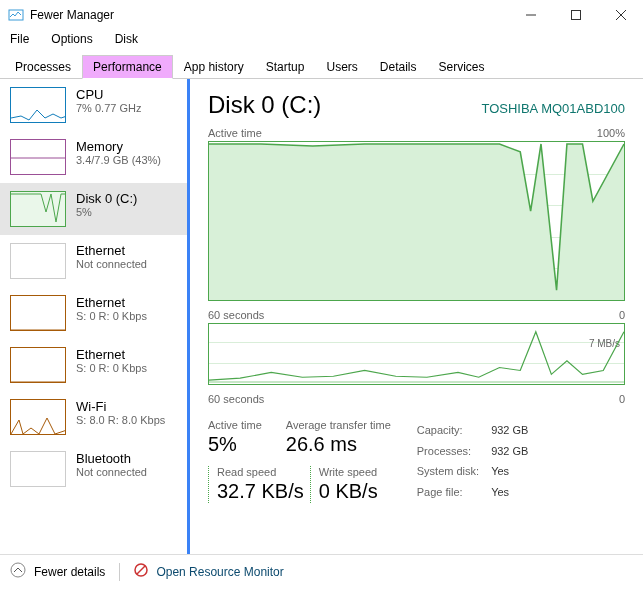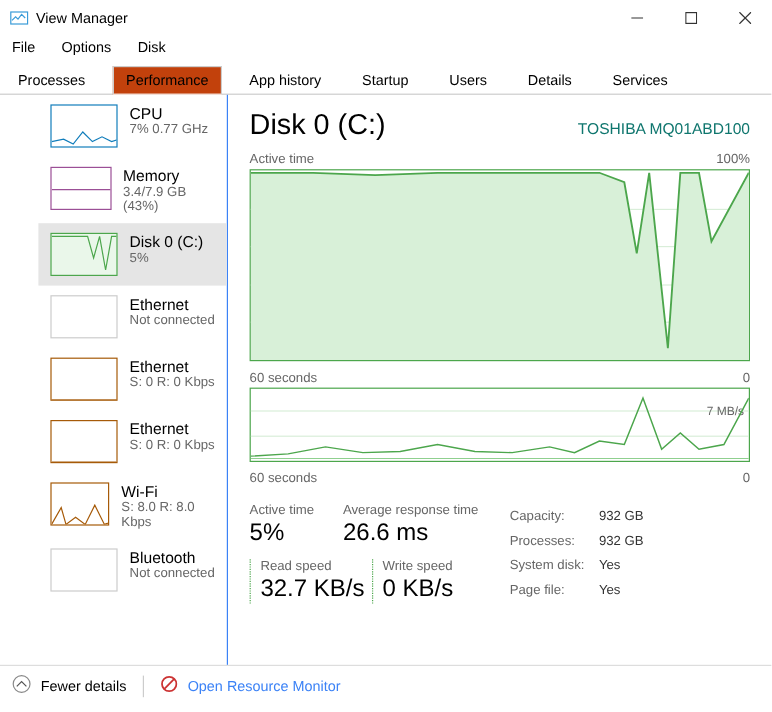--- a/index.html
+++ b/index.html
@@ -4,25 +4,25 @@
 <style>
 * { margin:0; padding:0; box-sizing:border-box; font-family:"Segoe UI",Arial,sans-serif; }
 body { width:643px; height:593px; background:#fff; overflow:hidden; font-size:12px; color:#000; }
 .titlebar { height:30px; display:flex; align-items:center; padding:0 0 0 8px; }
 .titlebar .icon { width:16px; height:16px; margin-right:6px; }
 .titlebar .title { flex:1; font-size:12px; }
 .winbtns { display:flex; }
 .winbtn { width:45px; height:30px; display:flex; align-items:center; justify-content:center; color:#555; }
 .menubar { height:20px; display:flex; align-items:flex-start; padding:0 6px; gap:14px; font-size:12px; }
 .menubar span { padding:2px 4px; }
-.tabs { display:flex; border-bottom:1px solid #ccc; padding:0 4px; margin-top:4px;gap:12px; }
+.tabs { display:flex; border-bottom:1px solid #ccc; padding:0 4px; margin-top:4px; }
 .tab { padding:4px 10px; font-size:12px; border:1px solid transparent; position:relative; top:1px; }
-.tab.active { border:1px solid #ccc; border-bottom:1px solid #fff; background:#c2410c; }
+.tab.active { border:1px solid #ccc; border-bottom:1px solid #fff; background:#f0abfc; }
 .body { display:flex; height:475px; }
-.sidebar { width:190px; overflow-y:scroll; border-right:1px solid #3b82f6;padding-left:32px; }
+.sidebar { width:190px; overflow-y:scroll; border-right:3px solid #3b82f6; }
 .side-item { display:flex; padding:8px 10px; gap:10px; align-items:flex-start; }
 .side-item.selected { background:#e5e5e5; }
 .thumb { width:56px; height:36px; border:1px solid #117dbb; background:#fff; position:relative; overflow:hidden; }
 .thumb.mem { border-color:#9b4f96; }
 .thumb.disk { border-color:#4ca64c; background:#eaf7ea; }
 .thumb.eth0 { border-color:#ccc; }
 .thumb.eth1 { border-color:#a65a08; }
 .thumb.wifi { border-color:#a65a08; }
 .thumb.bt { border-color:#ccc; }
 .side-text .t1 { font-size:13px; }
@@ -38,38 +38,38 @@
 .grid-h { position:absolute; left:0; right:0; border-top:1px solid #d9eed9; }
 .stats { display:flex; margin-top:14px; gap:24px; font-size:11px; }
 .stat .lbl { color:#666; font-size:11px; }
 .stat .val { font-size:20px; margin-top:2px; }
 .stat.bar { border-left:1px dotted #4ca64c; padding-left:8px; }
 .right-stats { font-size:11px; }
 .right-stats td { padding:1px 10px 1px 0; color:#333; }
 .right-stats td:first-child { color:#666; }
 .footer { height:34px; border-top:1px solid #ddd; display:flex; align-items:center; padding:0 10px; gap:8px; font-size:12px; }
 .footer .sep { width:1px; height:18px; background:#ccc; margin:0 6px; }
-.rmlink { color:#3b82f6; }
+.rmlink { color:#0c4a6e; }
 
 .spark { position:absolute; left:0; right:0; bottom:0; }
 ::-webkit-scrollbar { width:16px; }
 ::-webkit-scrollbar-track { background:#f0f0f0; }
 ::-webkit-scrollbar-thumb { background:#c2c2c2; }
 </style>
 </head>
 <body>
 
 <div class="titlebar">
   <span class="icon">
     <svg width="16" height="16" viewBox="0 0 16 16">
         <rect x="1" y="3" width="14" height="10" fill="none" stroke="#3a9bd8" stroke-width="1"></rect>
         <polyline points="2,10 5,7 7,9 10,5 13,8" fill="none" stroke="#3a9bd8" stroke-width="1"></polyline>
       </svg>
   </span>
-  <span class="title">View Manager</span>
+  <span class="title">Fewer Manager</span>
   <div class="winbtns">
     <div class="winbtn">
         <svg width="10" height="10">
           <line x1="0" y1="5" x2="10" y2="5" stroke="#333"></line>
         </svg>
       </div>
     <div class="winbtn">
         <svg width="10" height="10">
           <rect x="0.5" y="0.5" width="9" height="9" fill="none" stroke="#333"></rect>
         </svg>
@@ -211,21 +211,21 @@
     </div>
 
     <div class="stats">
       <div>
         <div style="display:flex;gap:24px">
           <div class="stat">
             <div class="lbl">Active time</div>
             <div class="val">5%</div>
           </div>
           <div class="stat">
-            <div class="lbl">Average response time</div>
+            <div class="lbl">Average transfer time</div>
             <div class="val">26.6 ms</div>
           </div>
         </div>
         <div style="display:flex;gap:6px;margin-top:10px">
           <div class="stat bar">
             <div class="lbl">Read speed</div>
             <div class="val">32.7 KB/s</div>
           </div>
           <div class="stat bar">
             <div class="lbl">Write speed</div>

